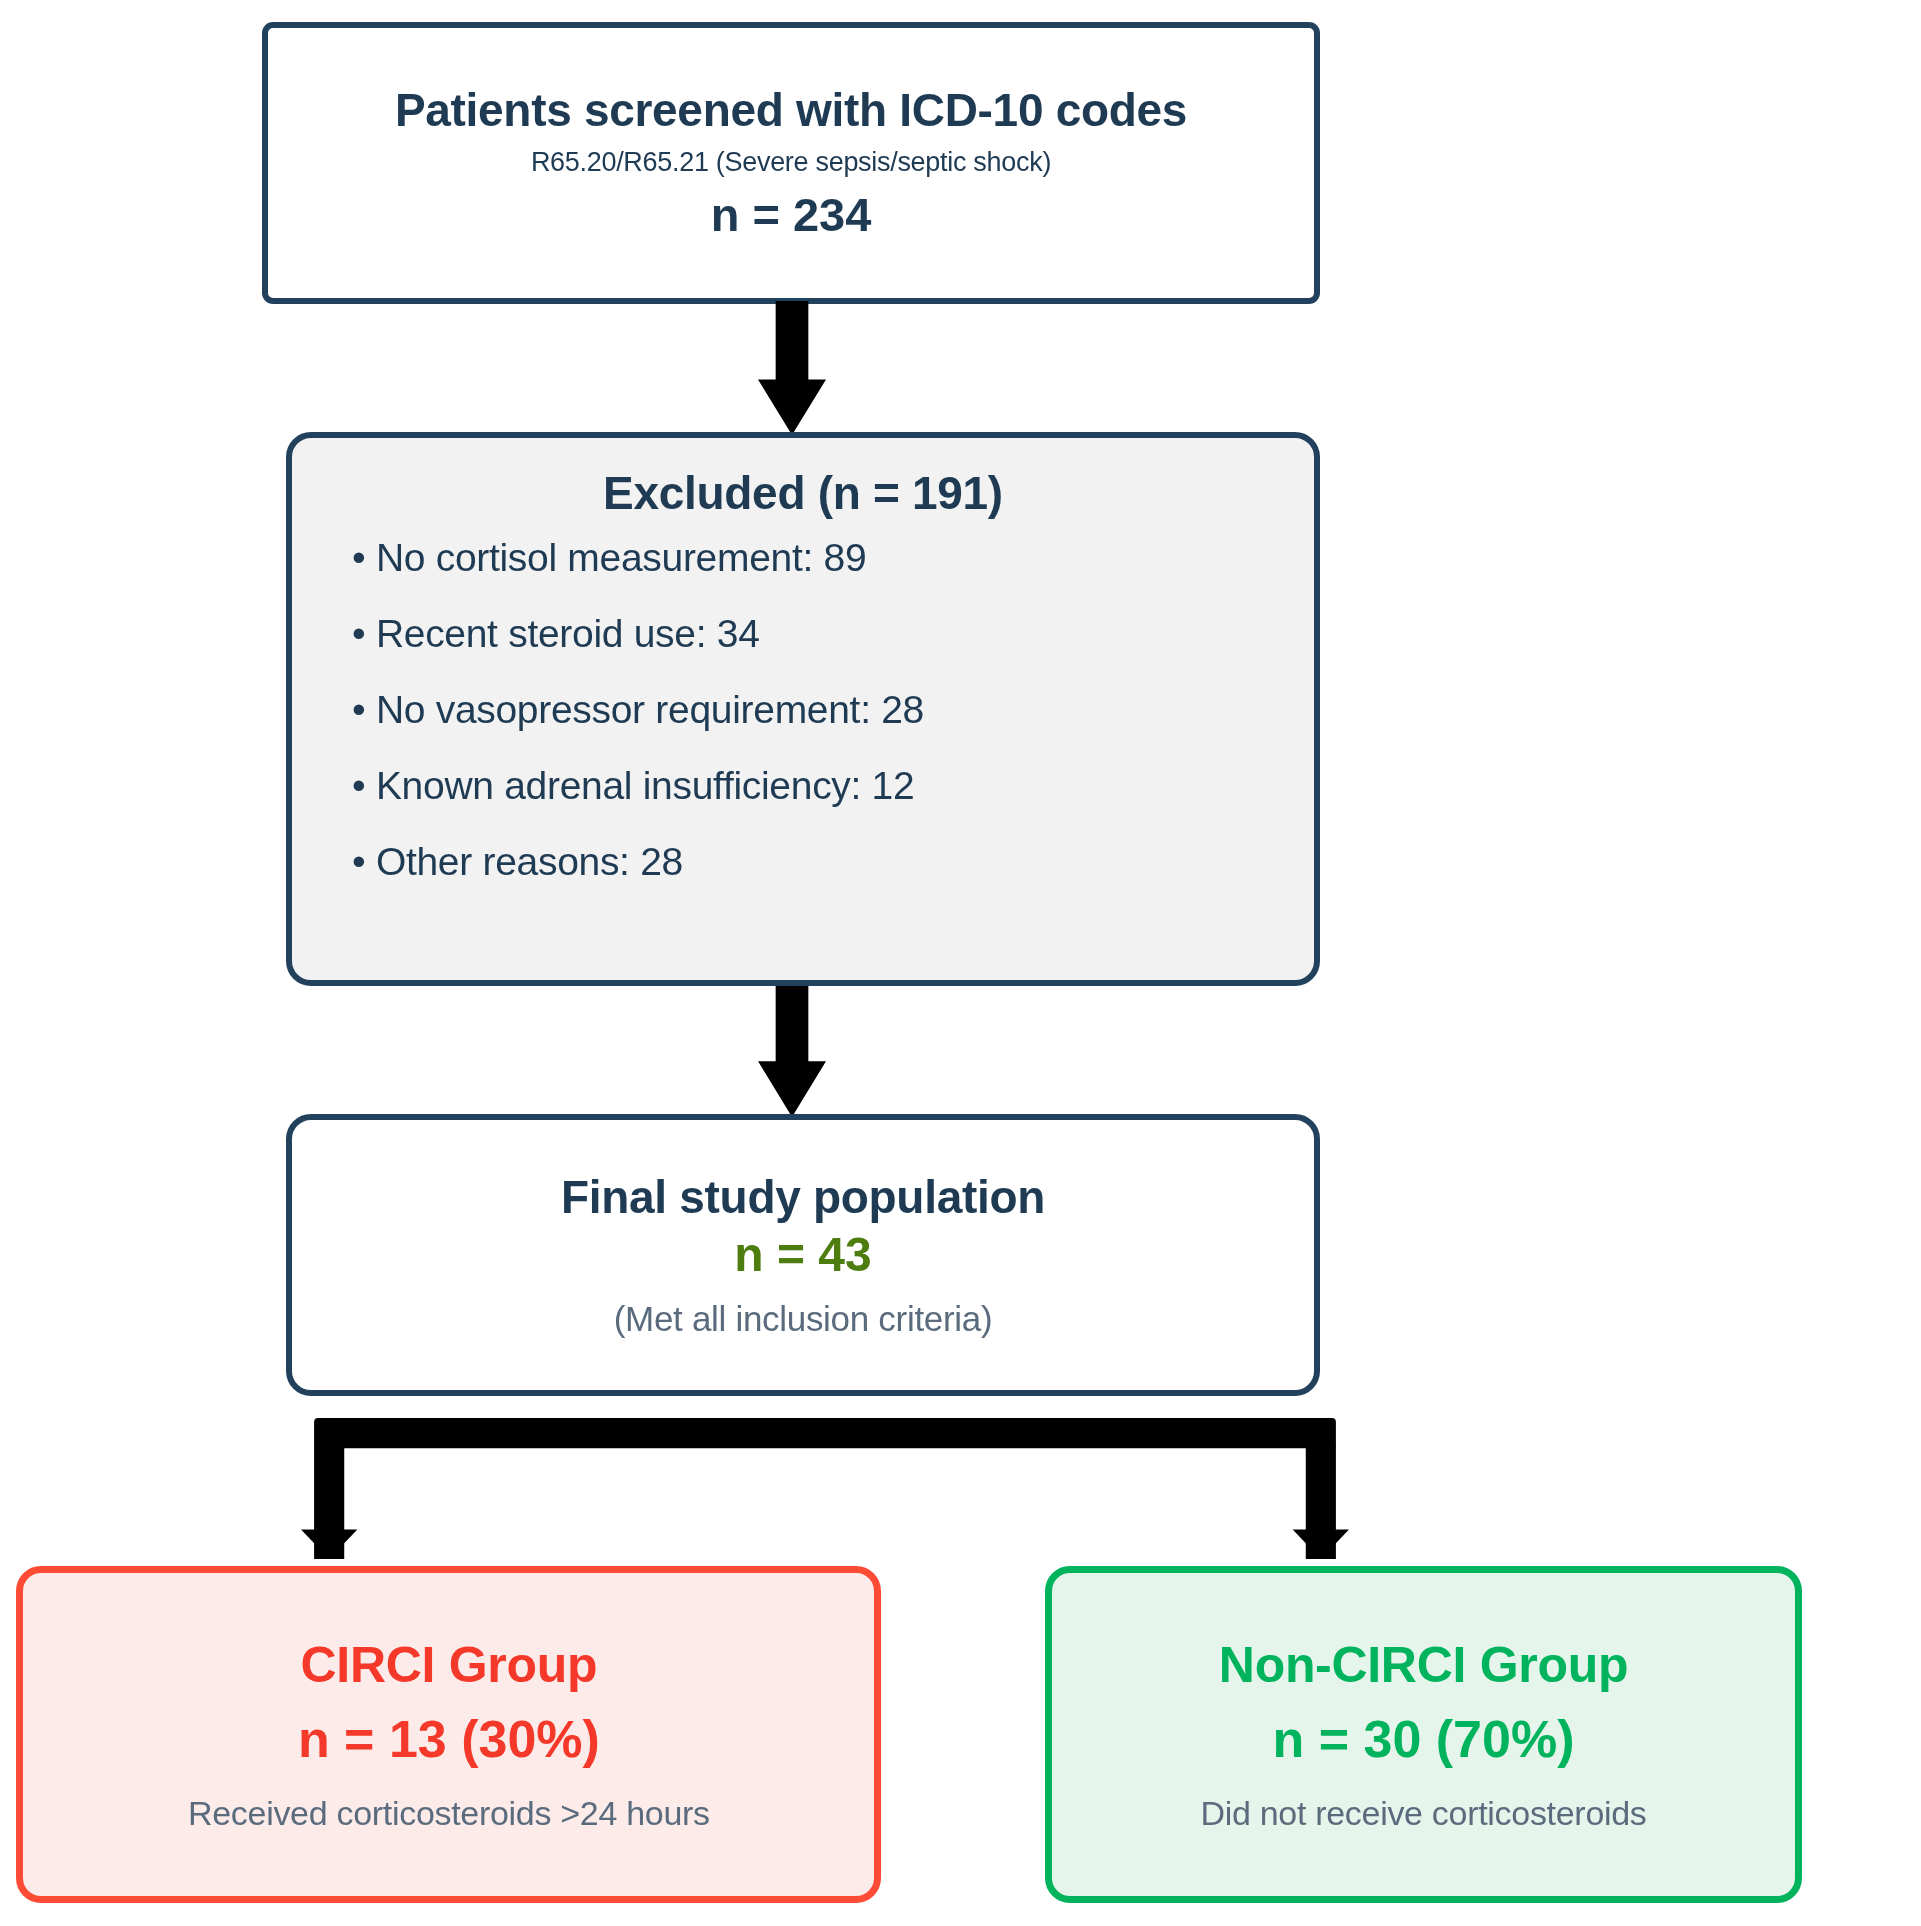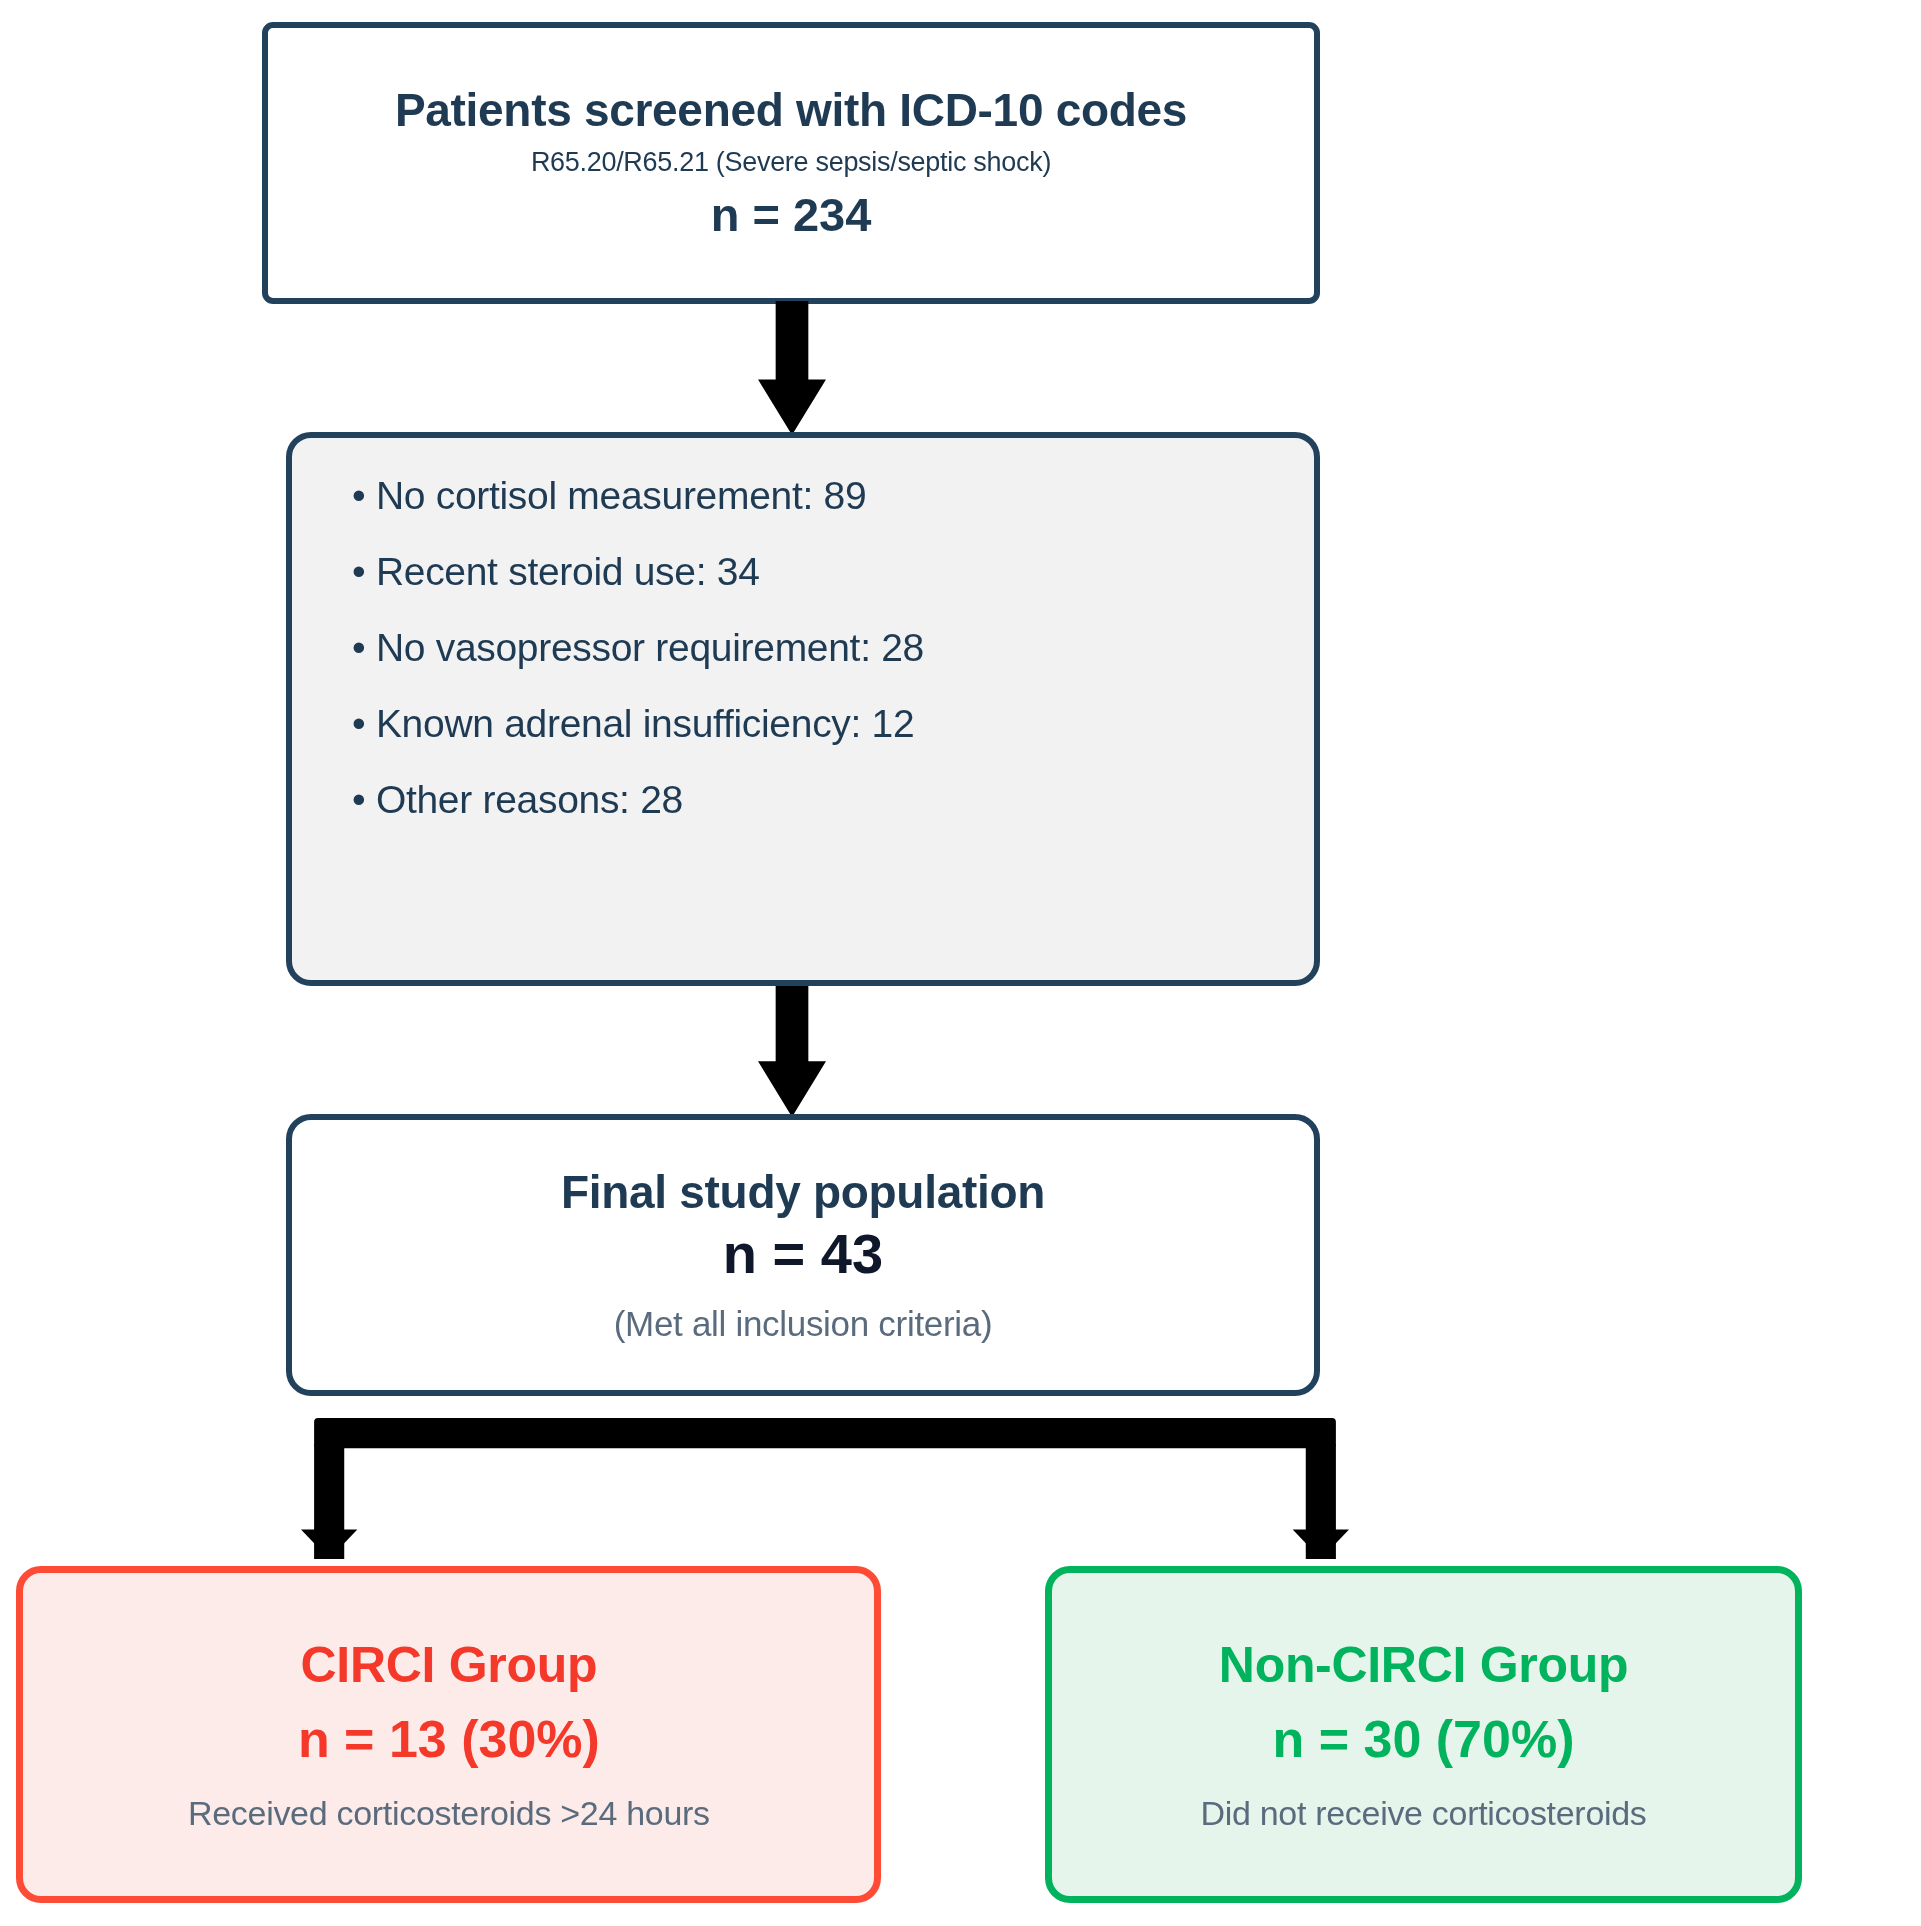--- a/index.html
+++ b/index.html
@@ -114,23 +114,23 @@
     padding: 15.7px 26px;
   }
   .final-title {
     font-size: 46px;
     font-weight: bold;
     color: #1F3A53;
     line-height: 1.15;
     letter-spacing: -0.3px;
   }
   .final-n {
-    font-size: 56px;
-    font-weight: bold;
-    color: #0f172a;
+    font-size: 48px;
+    font-weight: bold;
+    color: #4d7c0f;
     line-height: 1.15;
     margin-top: 3px;
   }
   .final-note {
     font-size: 35px;
     color: #5A6B7D;
     line-height: 1.15;
     margin-top: 17px;
     letter-spacing: -0.3px;
   }
@@ -200,20 +200,21 @@
     <div class="screened-n">n = 234</div>
   </div>
 
   <div class="arrow" style="left:758px; top:301px;">
     <svg width="68" height="134" viewBox="0 0 104 205">
       <polygon points="27,0 77,0 77,120 104,120 52,205 0,120 27,120" fill="#000000"></polygon>
     </svg>
   </div>
 
   <div class="node" id="node-excluded">
+    <div class="excluded-title">Excluded (n = 191)</div>
     <ul class="excluded-list">
       <li>• No cortisol measurement: 89</li>
       <li>• Recent steroid use: 34</li>
       <li>• No vasopressor requirement: 28</li>
       <li>• Known adrenal insufficiency: 12</li>
       <li>• Other reasons: 28</li>
     </ul>
   </div>
 
   <div class="arrow" style="left:758px; top:986px;">

